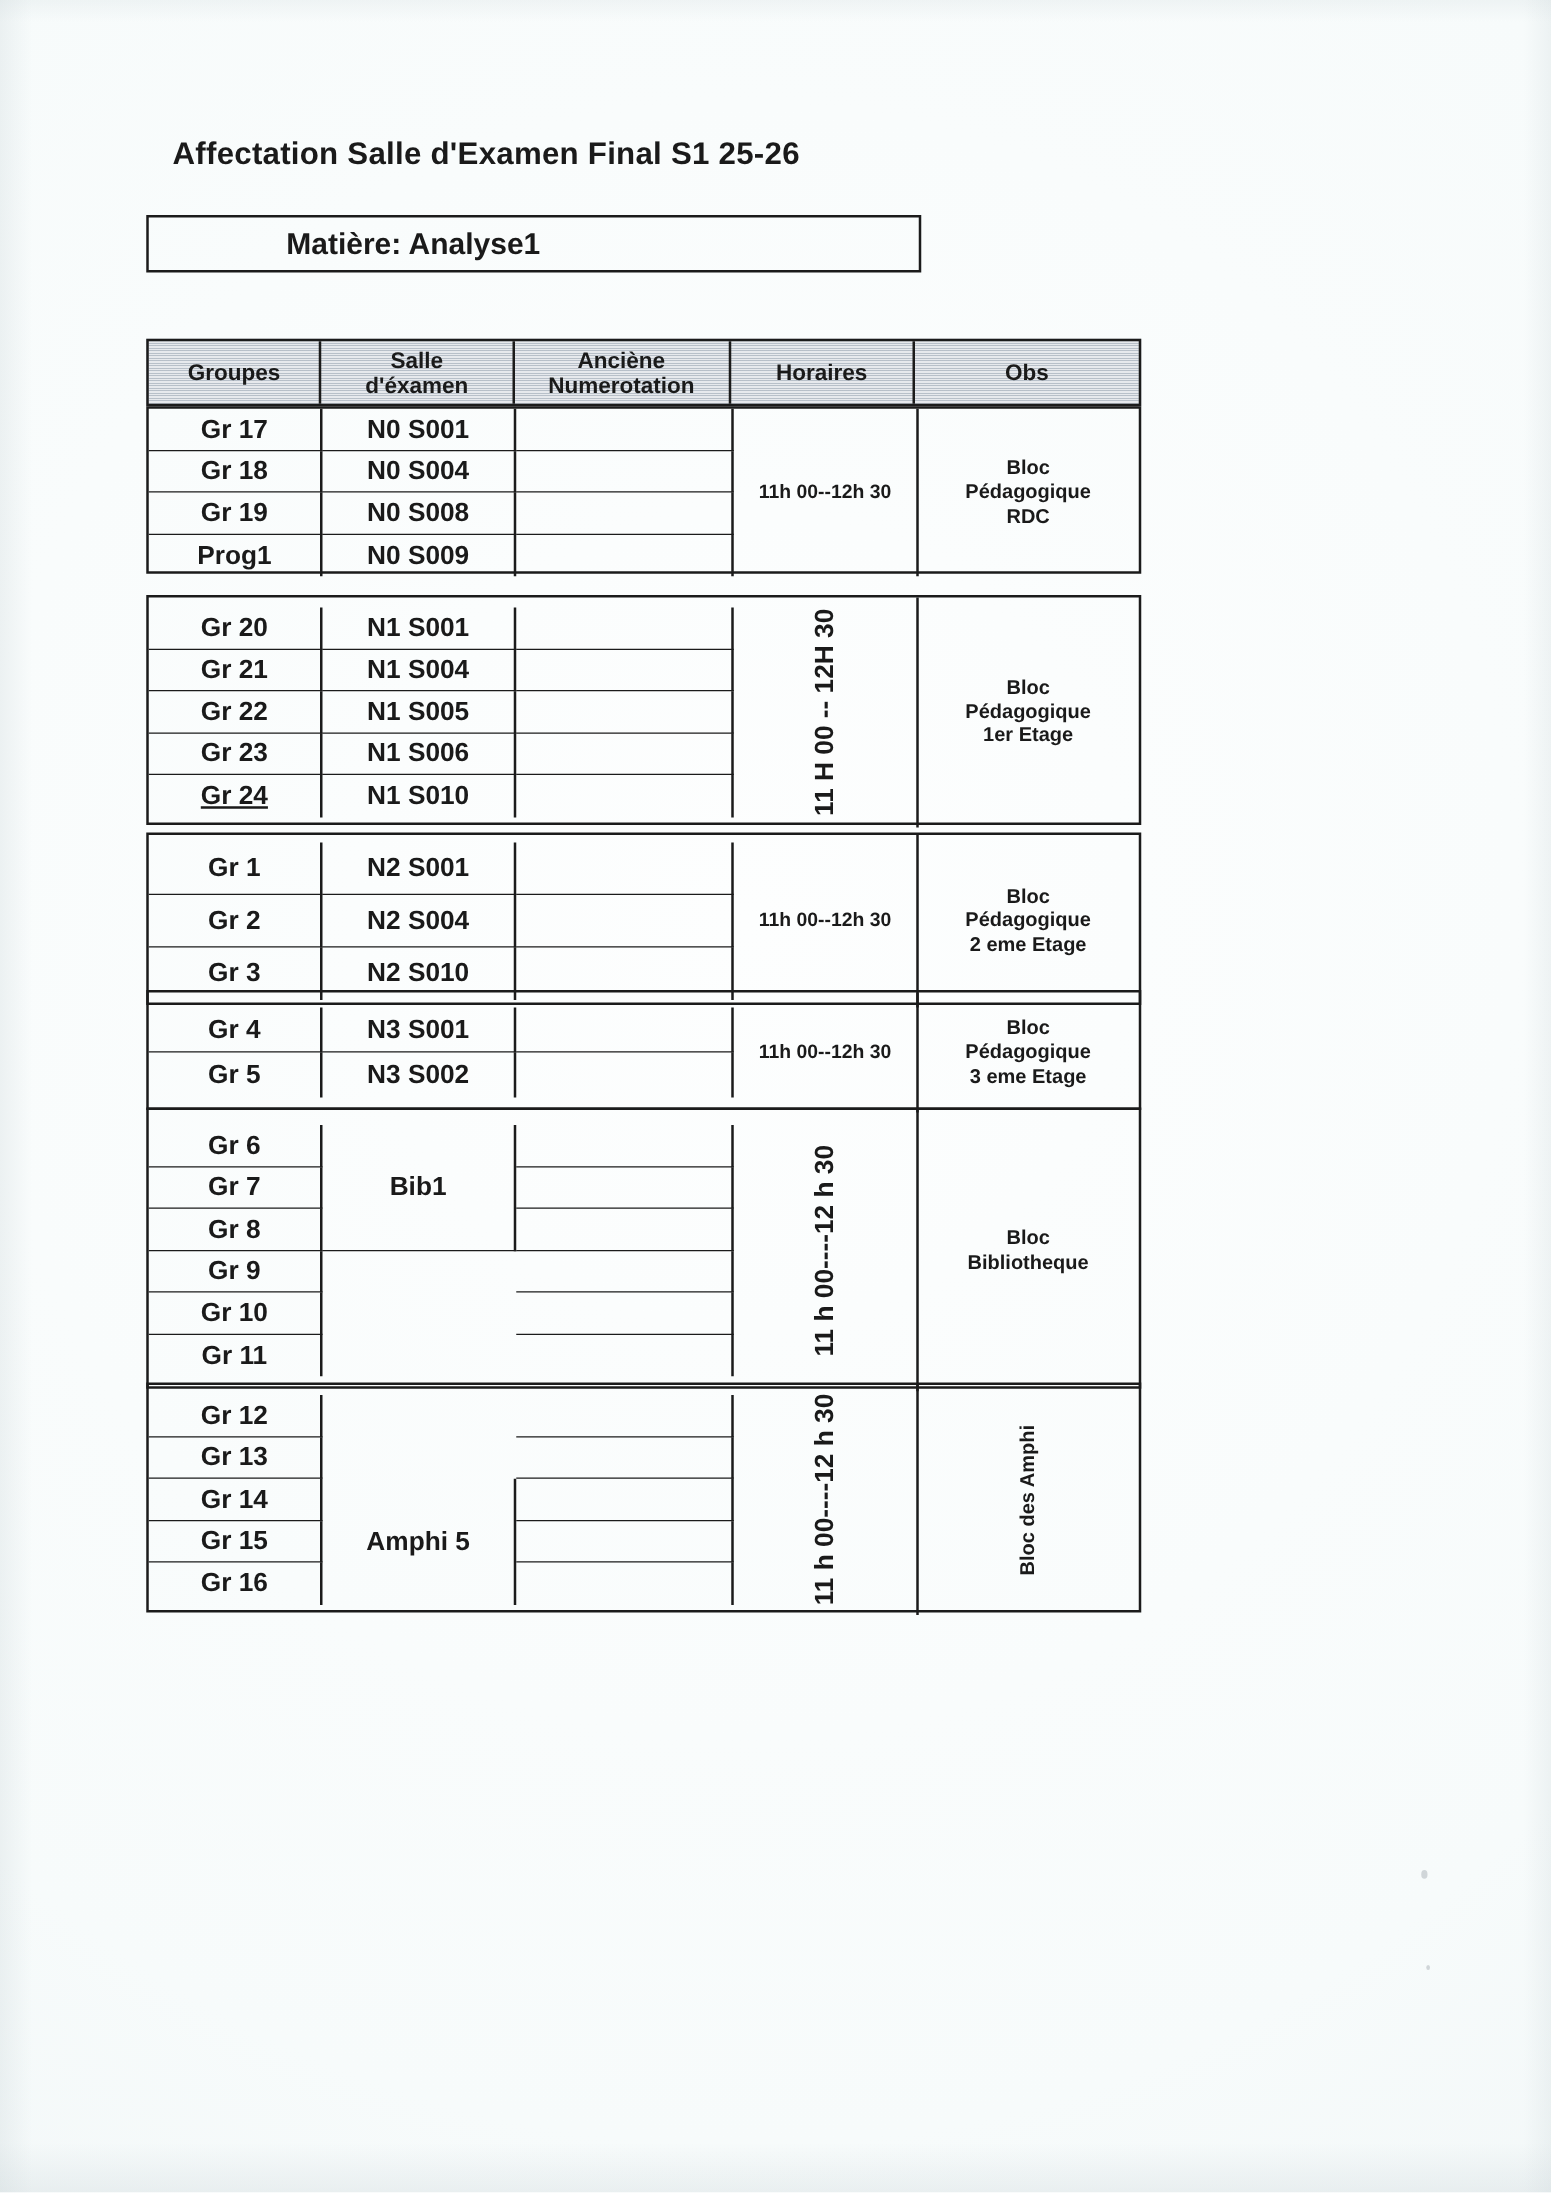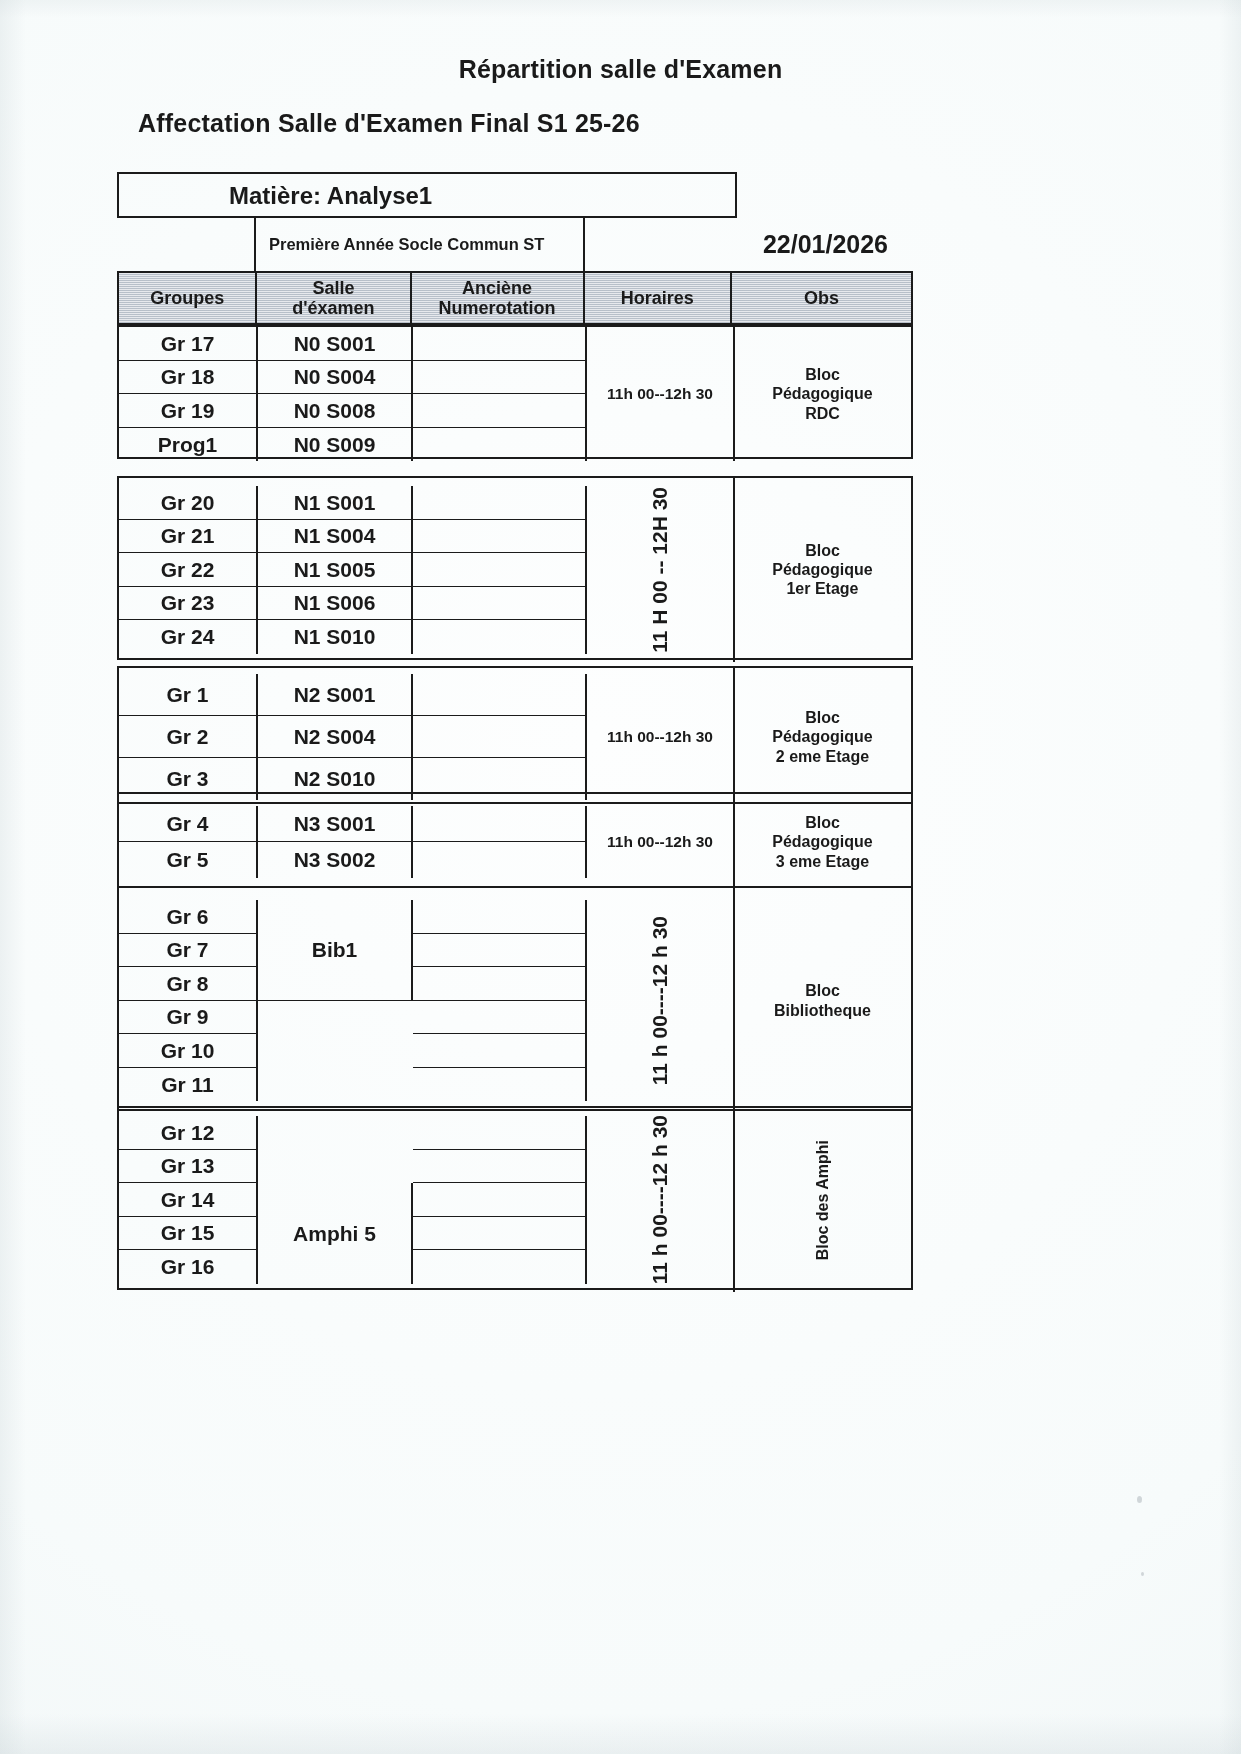--- a/index.html
+++ b/index.html
@@ -209,37 +209,27 @@
     pointer-events: none;
   }
 </style>
 </head>
 <body>
 
 <div class="page"></div>
 
 <div class="doc">
 
-  <div class="title-main">Répartition salle d'Examen</div>
 
   <div class="title-sub">Affectation Salle d'Examen Final S1 25-26</div>
 
   <div class="matiere-box">
     <div class="matiere-text">Matière: Analyse1</div>
   </div>
 
-  <div class="subhdr">
-    <div class="cell-left"></div>
-    <div class="cell-mid">
-      <span>Première Année Socle Commun ST</span>
-    </div>
-    <div class="cell-right">
-      <span>22/01/2026</span>
-    </div>
-  </div>
 
   <div class="colhdr">
     <div class="hc c-groupes">
       <span>Groupes</span>
     </div>
     <div class="hc c-salle">
       <span>
         <span>Salle</span><br>
         <span>d'éxamen</span>
       </span>
@@ -284,21 +274,21 @@
       <div class="block" style="top: 476px; height: 183.5px; padding-left: 12px;">
         <div class="grid">
           <div class="cell x-g sep-r sep-b" style="top: 8px; height: 33.5px;">Gr 20</div>
           <div class="cell x-a sep-r sep-b" style="top: 8px; height: 33.5px;"></div>
           <div class="cell x-g sep-r sep-b" style="top: 41.5px; height: 33.5px;">Gr 21</div>
           <div class="cell x-a sep-r sep-b" style="top: 41.5px; height: 33.5px;"></div>
           <div class="cell x-g sep-r sep-b" style="top: 75px; height: 33.5px;">Gr 22</div>
           <div class="cell x-a sep-r sep-b" style="top: 75px; height: 33.5px;"></div>
           <div class="cell x-g sep-r sep-b" style="top: 108.5px; height: 33.5px;">Gr 23</div>
           <div class="cell x-a sep-r sep-b" style="top: 108.5px; height: 33.5px;"></div>
-          <div class="cell x-g sep-r" style="top: 142px; height: 33.5px;">Gr 24</div>
+          <div class="cell x-g sep-r" style="top: 142px; height: 33.5px; text-decoration: underline;">Gr 24</div>
           <div class="cell x-a sep-r" style="top: 142px; height: 33.5px;"></div>
           <div class="cell x-s sep-r sep-b" style="top: 8px; height: 33.5px;">N1 S001</div>
           <div class="cell x-s sep-r sep-b" style="top: 41.5px; height: 33.5px;">N1 S004</div>
           <div class="cell x-s sep-r sep-b" style="top: 75px; height: 33.5px;">N1 S005</div>
           <div class="cell x-s sep-r sep-b" style="top: 108.5px; height: 33.5px;">N1 S006</div>
           <div class="cell x-s sep-r" style="top: 142px; height: 33.5px;">N1 S010</div>
           <div class="cell x-h sep-r" style="top: 0px; height: 183.5px;">
             <span class="vert small">11 H 00 -- 12H 30</span>
           </div>
           <div class="cell x-o obs" style="top: 0px; height: 183.5px;">

